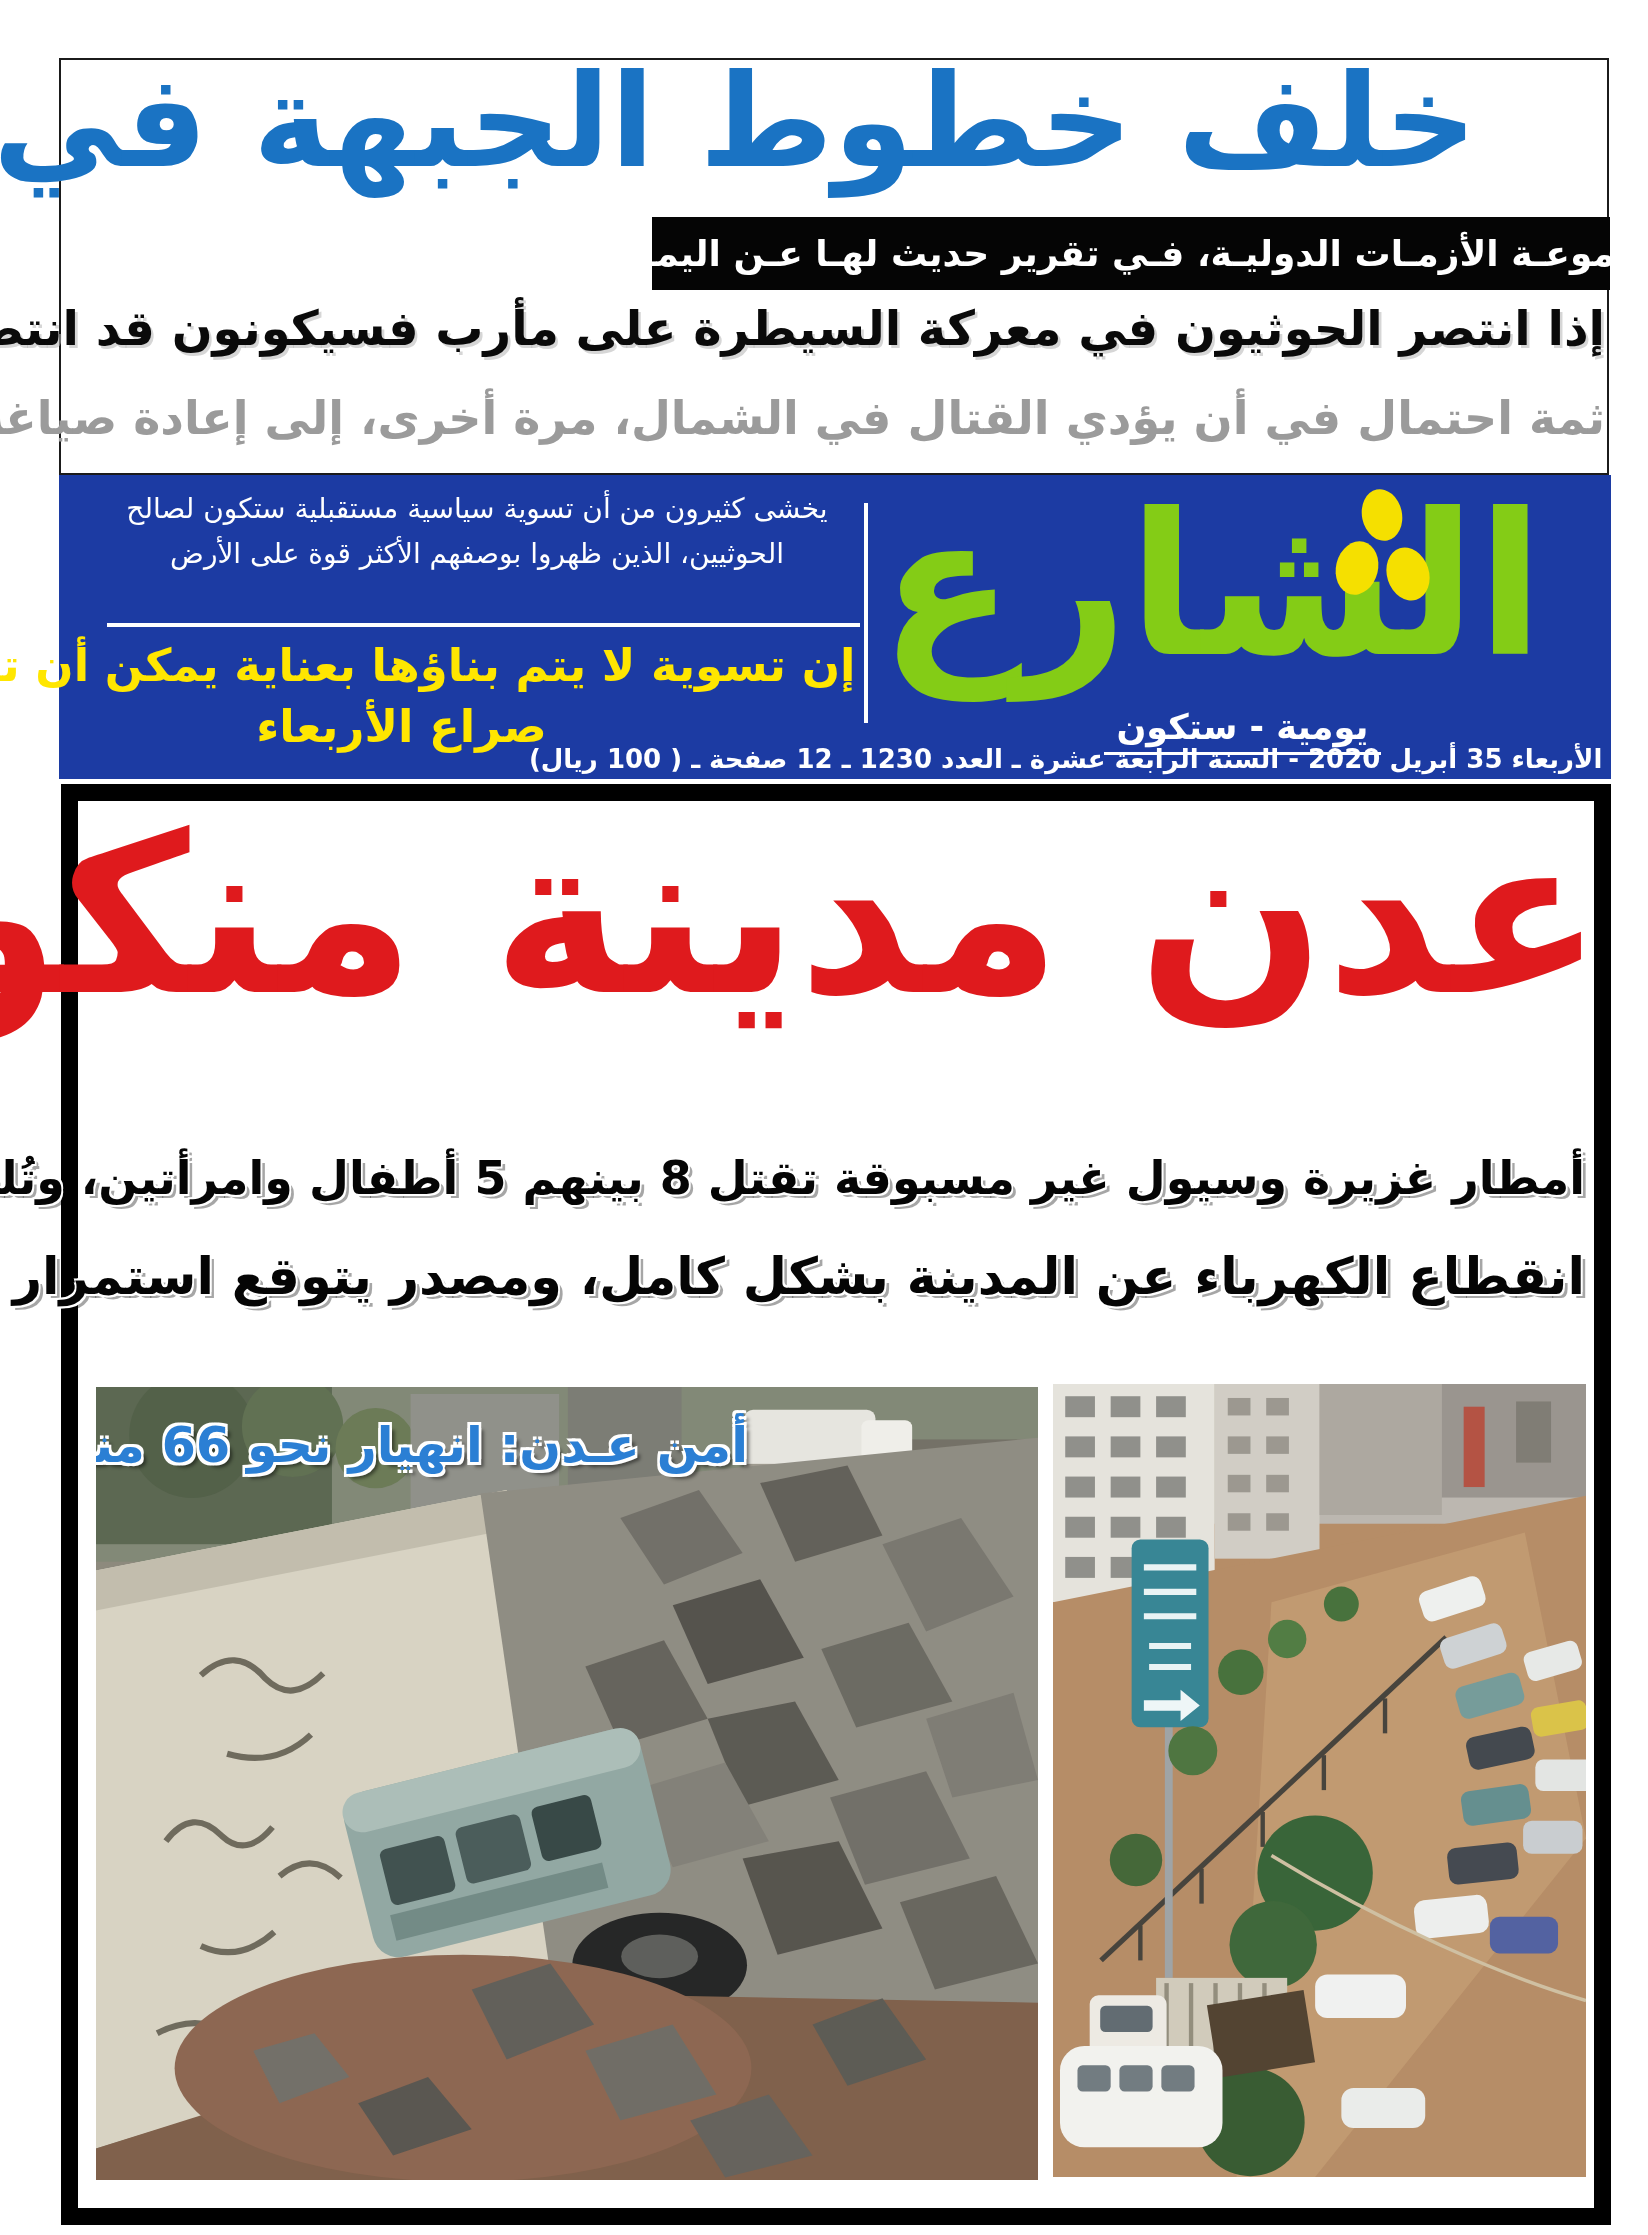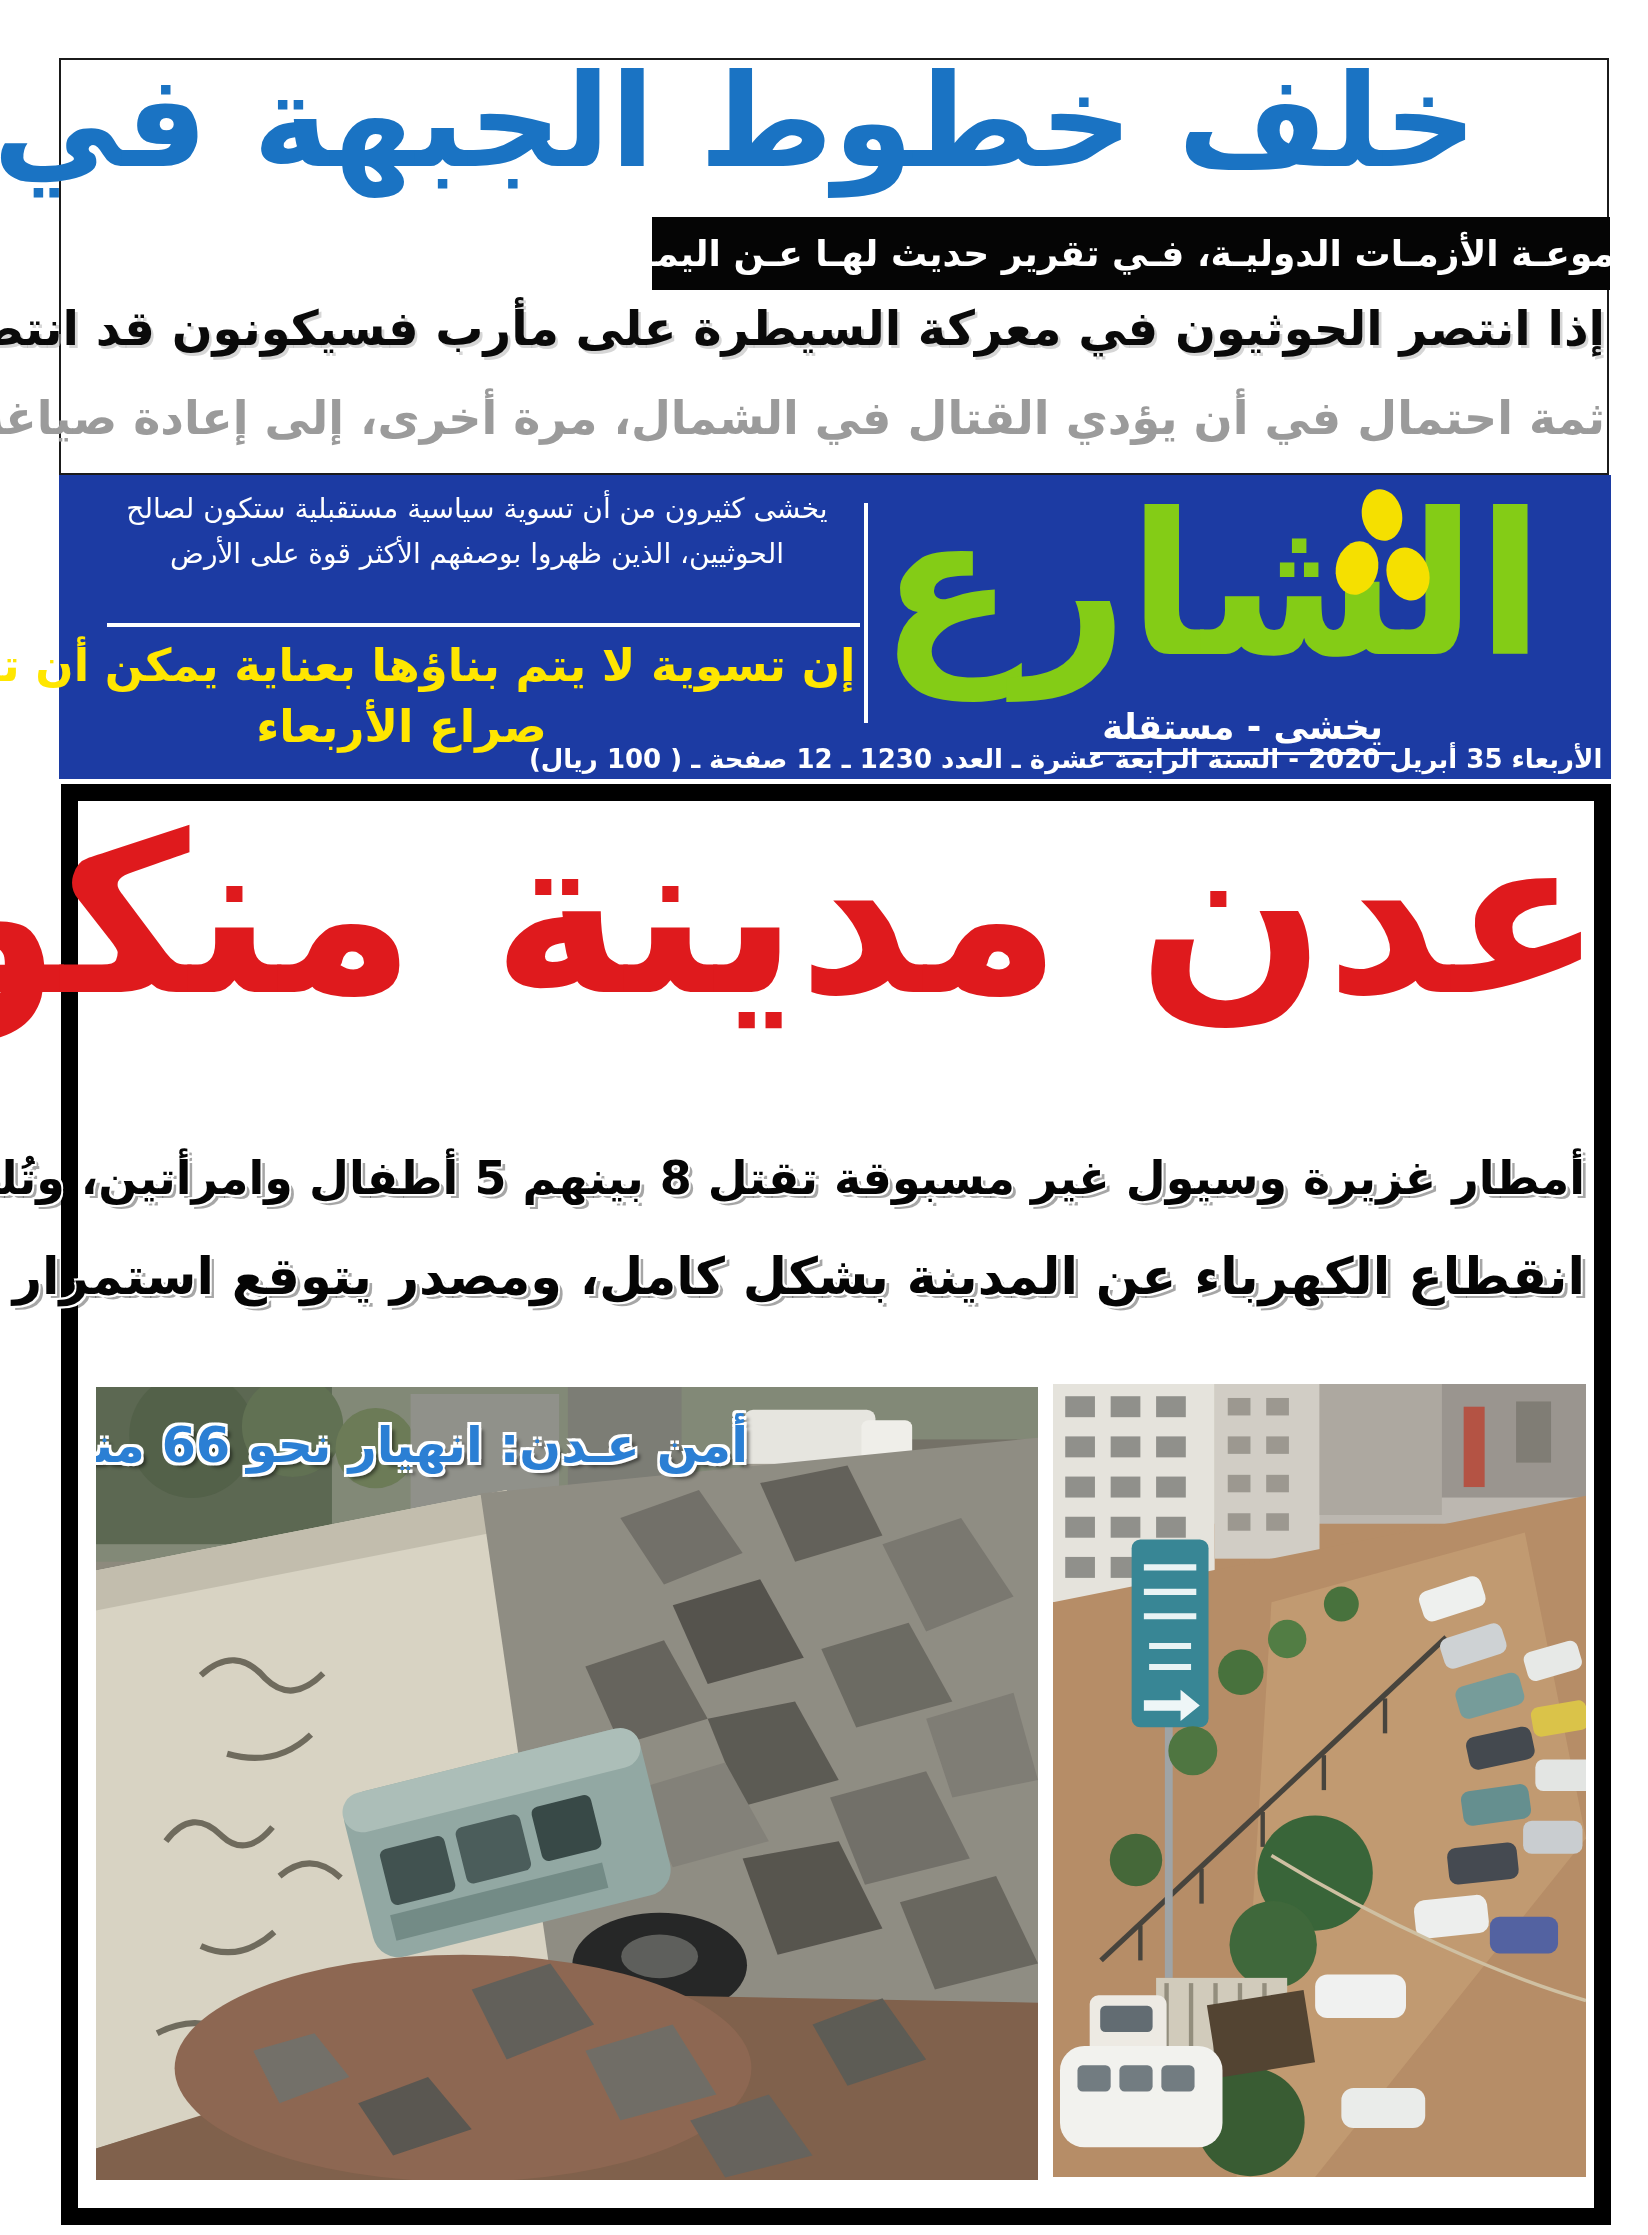--- a/index.html
+++ b/index.html
@@ -123,21 +123,21 @@
     <div class="mh-quote-yellow1">إن تسوية لا يتم بناؤها بعناية يمكن أن تتشرب بذور</div>
     <div class="mh-quote-yellow2">صراع الأربعاء</div>
     <div class="mh-divider"></div>
 
     <div class="mh-logo">الشارع</div>
     <div class="logo-dot dot-a"></div>
     <div class="logo-dot dot-b"></div>
     <div class="logo-dot dot-c"></div>
 
     <div class="mh-tagline">
-      <span>يخشى - مستقلة</span>
+      <span>يومية - ستكون</span>
     </div>
     <div class="mh-dateline">الأربعاء 35 أبريل 2020 - السنة الرابعة عشرة ـ العدد 1230 ـ 12 صفحة ـ ( 100 ريال)</div>
   </div>
 
   <div class="main-box"></div>
 
   <div class="lead-headline">عدن مدينة منكوبة</div>
   <div class="lead-sub1">أمطار غزيرة وسيول غير مسبوقة تقتل 8 بينهم 5 أطفال وامرأتين، وتُلحق أضراراً بعشرات المنازل والسيارات</div>
   <div class="lead-sub2">انقطاع الكهرباء عن المدينة بشكل كامل، ومصدر يتوقع استمرار الانقطاع أكثر من 24 ساعة</div>
 

